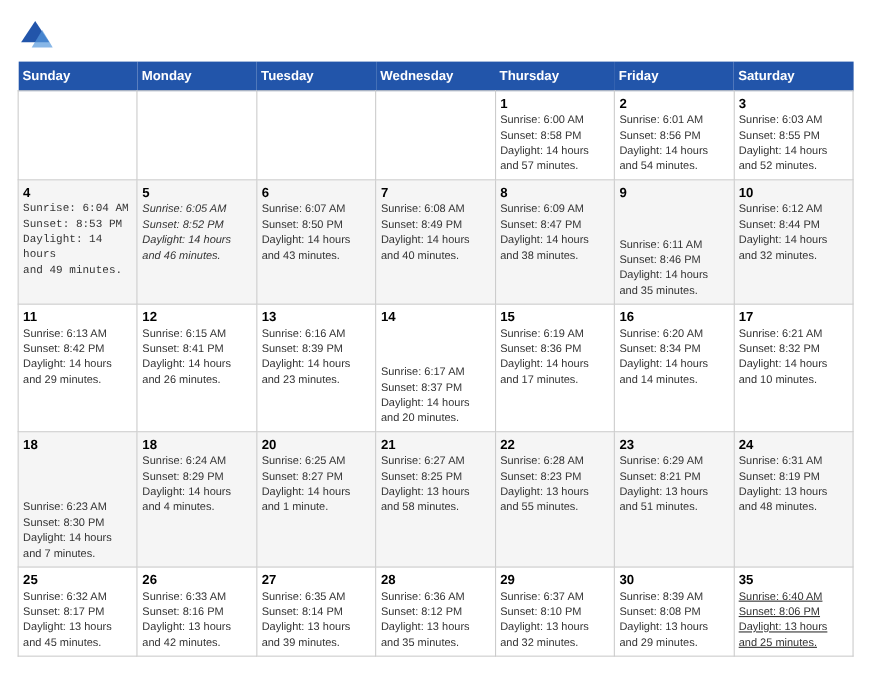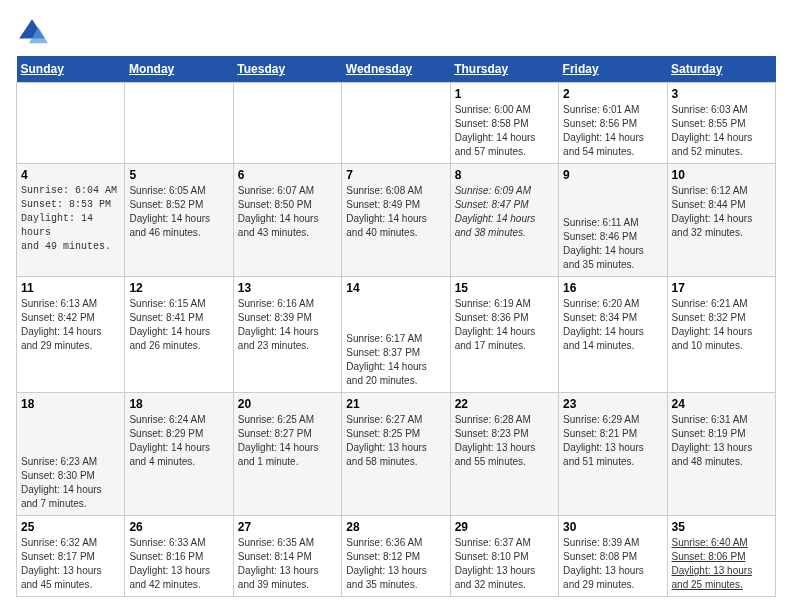--- a/index.html
+++ b/index.html
@@ -52,21 +52,20 @@
       width: 100%;
       border-collapse: collapse;
       font-size: 11px;
     }
     th {
       background-color: #2255aa;
       color: #fff;
       padding: 6px 4px;
       text-align: left;
       font-size: 12px;
-      text-decoration: underline;
     }
     td {
       border: 1px solid #ccc;
       padding: 4px;
       vertical-align: top;
       width: calc(100% / 7);
       height: 80px;
     }
     tr:nth-child(even) td {
       background-color: #f5f5f5;
@@ -151,42 +150,42 @@
       <tr>
         <td>
           <div class="day-num">4</div>
           <div class="day-info" style="white-space: pre-line; font-family: Liberation Mono, monospace;">Sunrise: 6:04 AM
 Sunset: 8:53 PM
 Daylight: 14 hours
 and 49 minutes.</div>
         </td>
         <td>
           <div class="day-num">5</div>
-          <div class="day-info" style="white-space: pre-line;">Sunrise: 6:05 AM
+          <div class="day-info" style="white-space: pre-line; font-style: italic;">Sunrise: 6:05 AM
 Sunset: 8:52 PM
 Daylight: 14 hours
 and 46 minutes.</div>
         </td>
         <td>
           <div class="day-num">6</div>
           <div class="day-info" style="white-space: pre-line;">Sunrise: 6:07 AM
 Sunset: 8:50 PM
 Daylight: 14 hours
 and 43 minutes.</div>
         </td>
         <td>
           <div class="day-num">7</div>
           <div class="day-info" style="white-space: pre-line;">Sunrise: 6:08 AM
 Sunset: 8:49 PM
 Daylight: 14 hours
 and 40 minutes.</div>
         </td>
         <td>
           <div class="day-num">8</div>
-          <div class="day-info" style="white-space: pre-line; font-style: italic;">Sunrise: 6:09 AM
+          <div class="day-info" style="white-space: pre-line;">Sunrise: 6:09 AM
 Sunset: 8:47 PM
 Daylight: 14 hours
 and 38 minutes.</div>
         </td>
         <td>
           <div class="day-num">9</div>
           <div class="day-info" style="white-space: pre-line; margin-top: 34px;">Sunrise: 6:11 AM
 Sunset: 8:46 PM
 Daylight: 14 hours
 and 35 minutes.</div>

